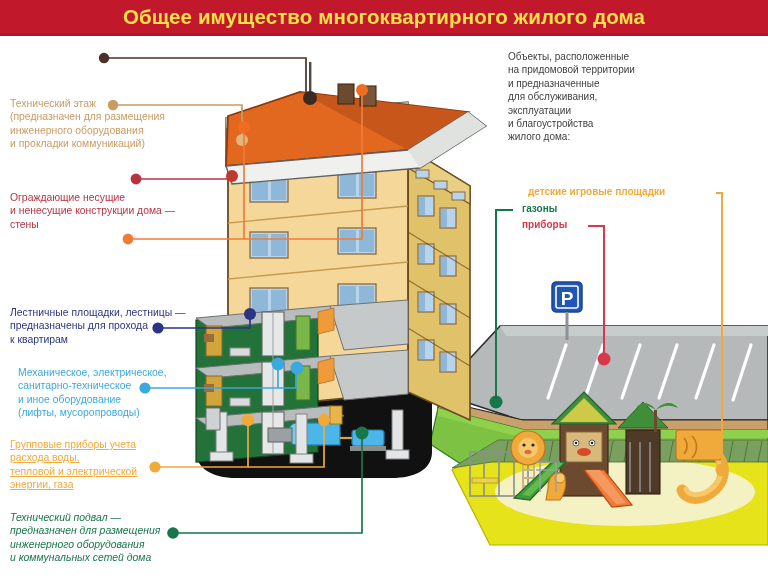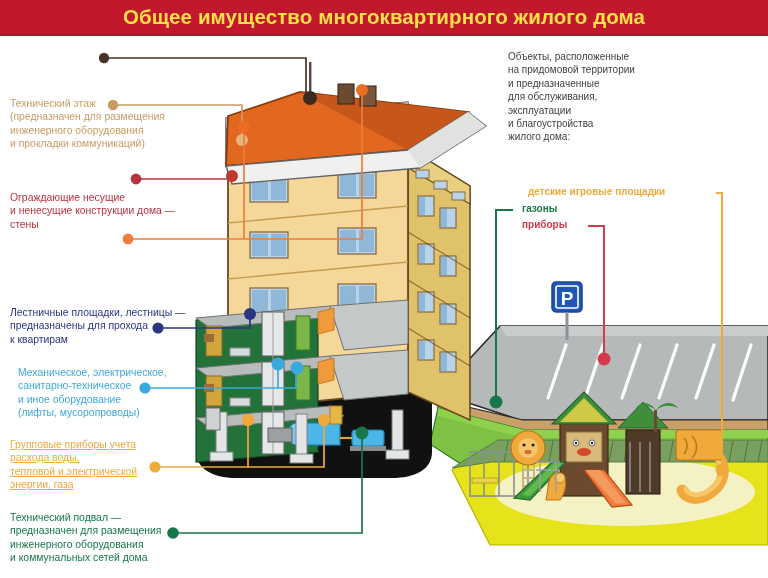--- a/index.html
+++ b/index.html
@@ -17,21 +17,21 @@
 
   
   .lab{position:absolute;line-height:1.29;font-size:10.4px;white-space:pre-line;}
   .lab.dark{color:#4a3228;}
   .lab.tan{color:#c89b63;}
   .lab.crimson{color:#b83341;margin-top:20px;}
   .lab.orange{color:#ef7c3b;}
   .lab.navy{color:#2b3582;}
   .lab.cyan{color:#3aa9dd;}
   .lab.amber{color:#f0a93b;text-decoration:underline;}
-  .lab.green{color:#17764a;}
+  .lab.green{color:#17764a;font-style:italic;}
 
   .rtext{position:absolute;color:#3f3f3f;font-size:10px;line-height:1.34;white-space:pre-line;margin-left:20px;}
   .rlab{position:absolute;font-size:10px;font-weight:bold;white-space:nowrap;}
   .rlab.play{color:#f0a93b;}
   .rlab.lawn{color:#17764a;}
   .rlab.park{color:#d6394b;}
 
   svg{position:absolute;left:0;top:0;}
   #connectors{width:768px;height:578px;pointer-events:none;}
   #scene{width:768px;height:578px;}

